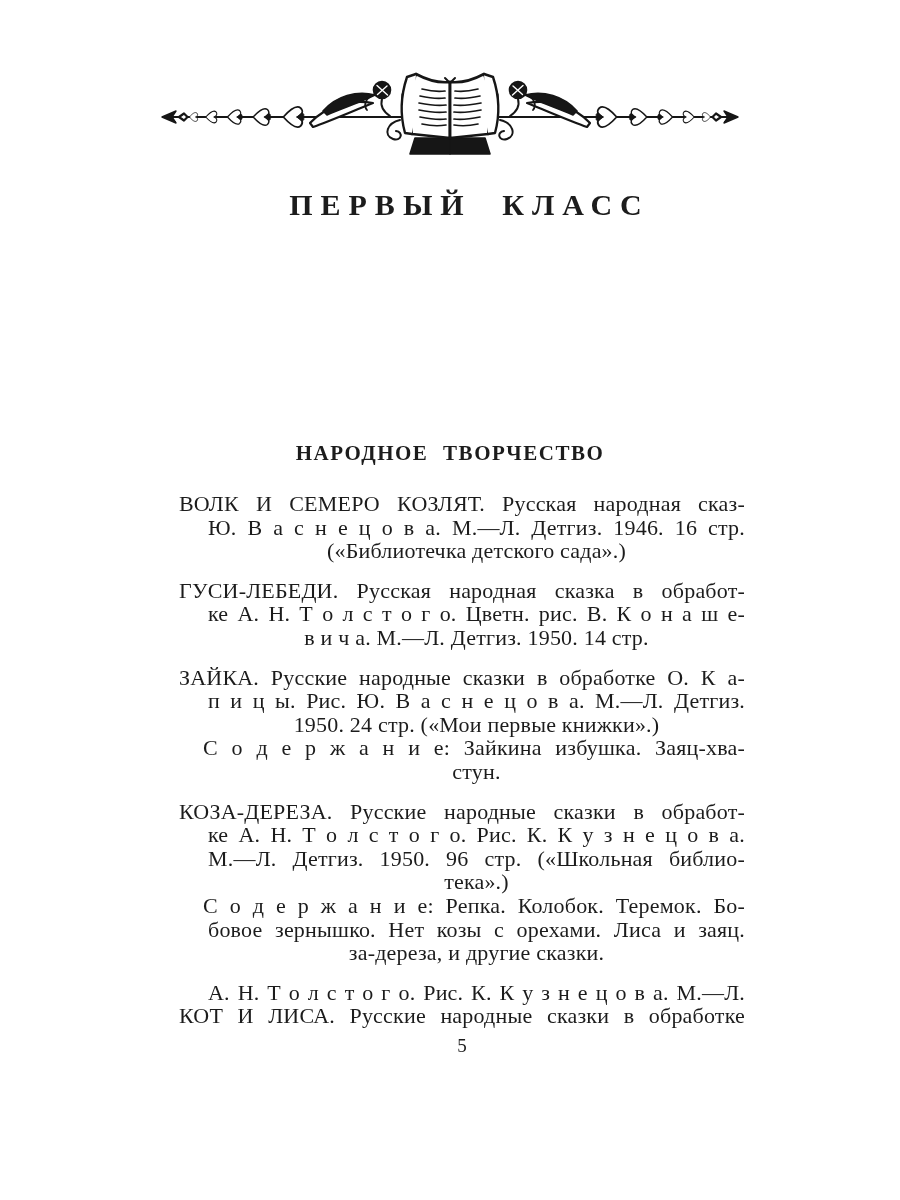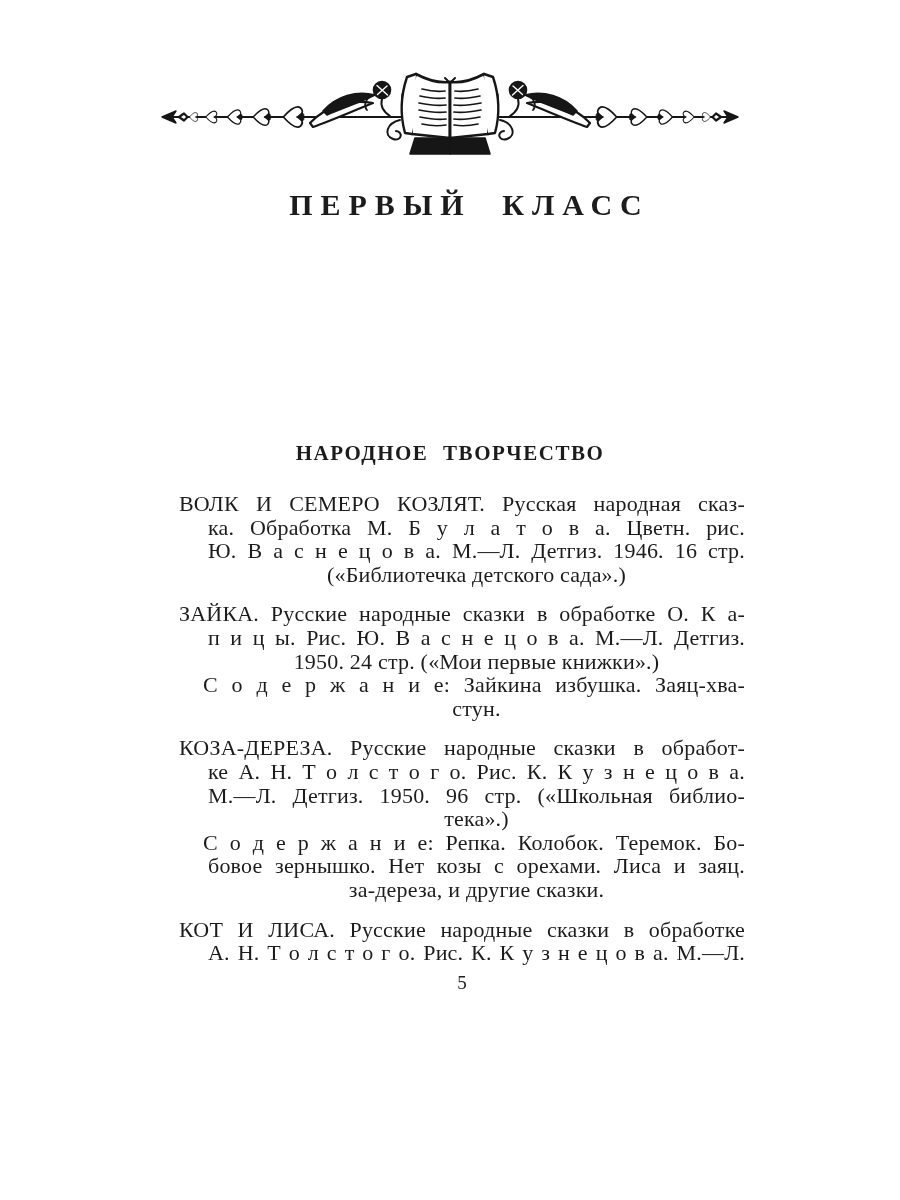--- a/index.html
+++ b/index.html
@@ -118,41 +118,45 @@
     <path d="M 285,16 L 290,21 L 295,16" stroke-width="2"></path>
   </svg>
 
   <div class="page-title">ПЕРВЫЙ КЛАСС</div>
 
   <div class="section-heading">НАРОДНОЕ ТВОРЧЕСТВО</div>
 
   <div class="entries">
       <div class="entry">
         <div class="line i-first j">ВОЛК И СЕМЕРО КОЗЛЯТ. Русская народная сказ-</div>
-        <div class="line i-hang j">ка. Обработка М. Б у л а т о в а. Цветн. рис.</div>
         <div class="line i-hang j">Ю. В а с н е ц о в а. М.—Л. Детгиз. 1946. 16 стр.</div>
         <div class="line i-hang">(«Библиотечка детского сада».)</div>
+      </div>
+      <div class="entry">
+        <div class="line i-first j">ГУСИ-ЛЕБЕДИ. Русская народная сказка в обработ-</div>
+        <div class="line i-hang j">ке А. Н. Т о л с т о г о. Цветн. рис. В. К о н а ш е-</div>
+        <div class="line i-hang">в и ч а. М.—Л. Детгиз. 1950. 14 стр.</div>
       </div>
       <div class="entry">
         <div class="line i-first j">ЗАЙКА. Русские народные сказки в обработке О. К а-</div>
         <div class="line i-hang j">п и ц ы. Рис. Ю. В а с н е ц о в а. М.—Л. Детгиз.</div>
         <div class="line i-hang">1950. 24 стр. («Мои первые книжки».)</div>
         <div class="line i-content j">С о д е р ж а н и е: Зайкина избушка. Заяц-хва-</div>
         <div class="line i-hang">стун.</div>
       </div>
       <div class="entry">
         <div class="line i-first j">КОЗА-ДЕРЕЗА. Русские народные сказки в обработ-</div>
         <div class="line i-hang j">ке А. Н. Т о л с т о г о. Рис. К. К у з н е ц о в а.</div>
         <div class="line i-hang j">М.—Л. Детгиз. 1950. 96 стр. («Школьная библио-</div>
         <div class="line i-hang">тека».)</div>
         <div class="line i-content j">С о д е р ж а н и е: Репка. Колобок. Теремок. Бо-</div>
         <div class="line i-hang j">бовое зернышко. Нет козы с орехами. Лиса и заяц.</div>
         <div class="line i-hang">за-дереза, и другие сказки.</div>
       </div>
       <div class="entry">
+        <div class="line i-hang j">А. Н. Т о л с т о г о. Рис. К. К у з н е ц о в а. М.—Л.</div>
         <div class="line i-first j">КОТ И ЛИСА. Русские народные сказки в обработке</div>
-        <div class="line i-hang j">А. Н. Т о л с т о г о. Рис. К. К у з н е ц о в а. М.—Л.</div>
       </div>
     </div>
 
   <div class="page-number">5</div>
 
 </div>
 
 </body></html>

